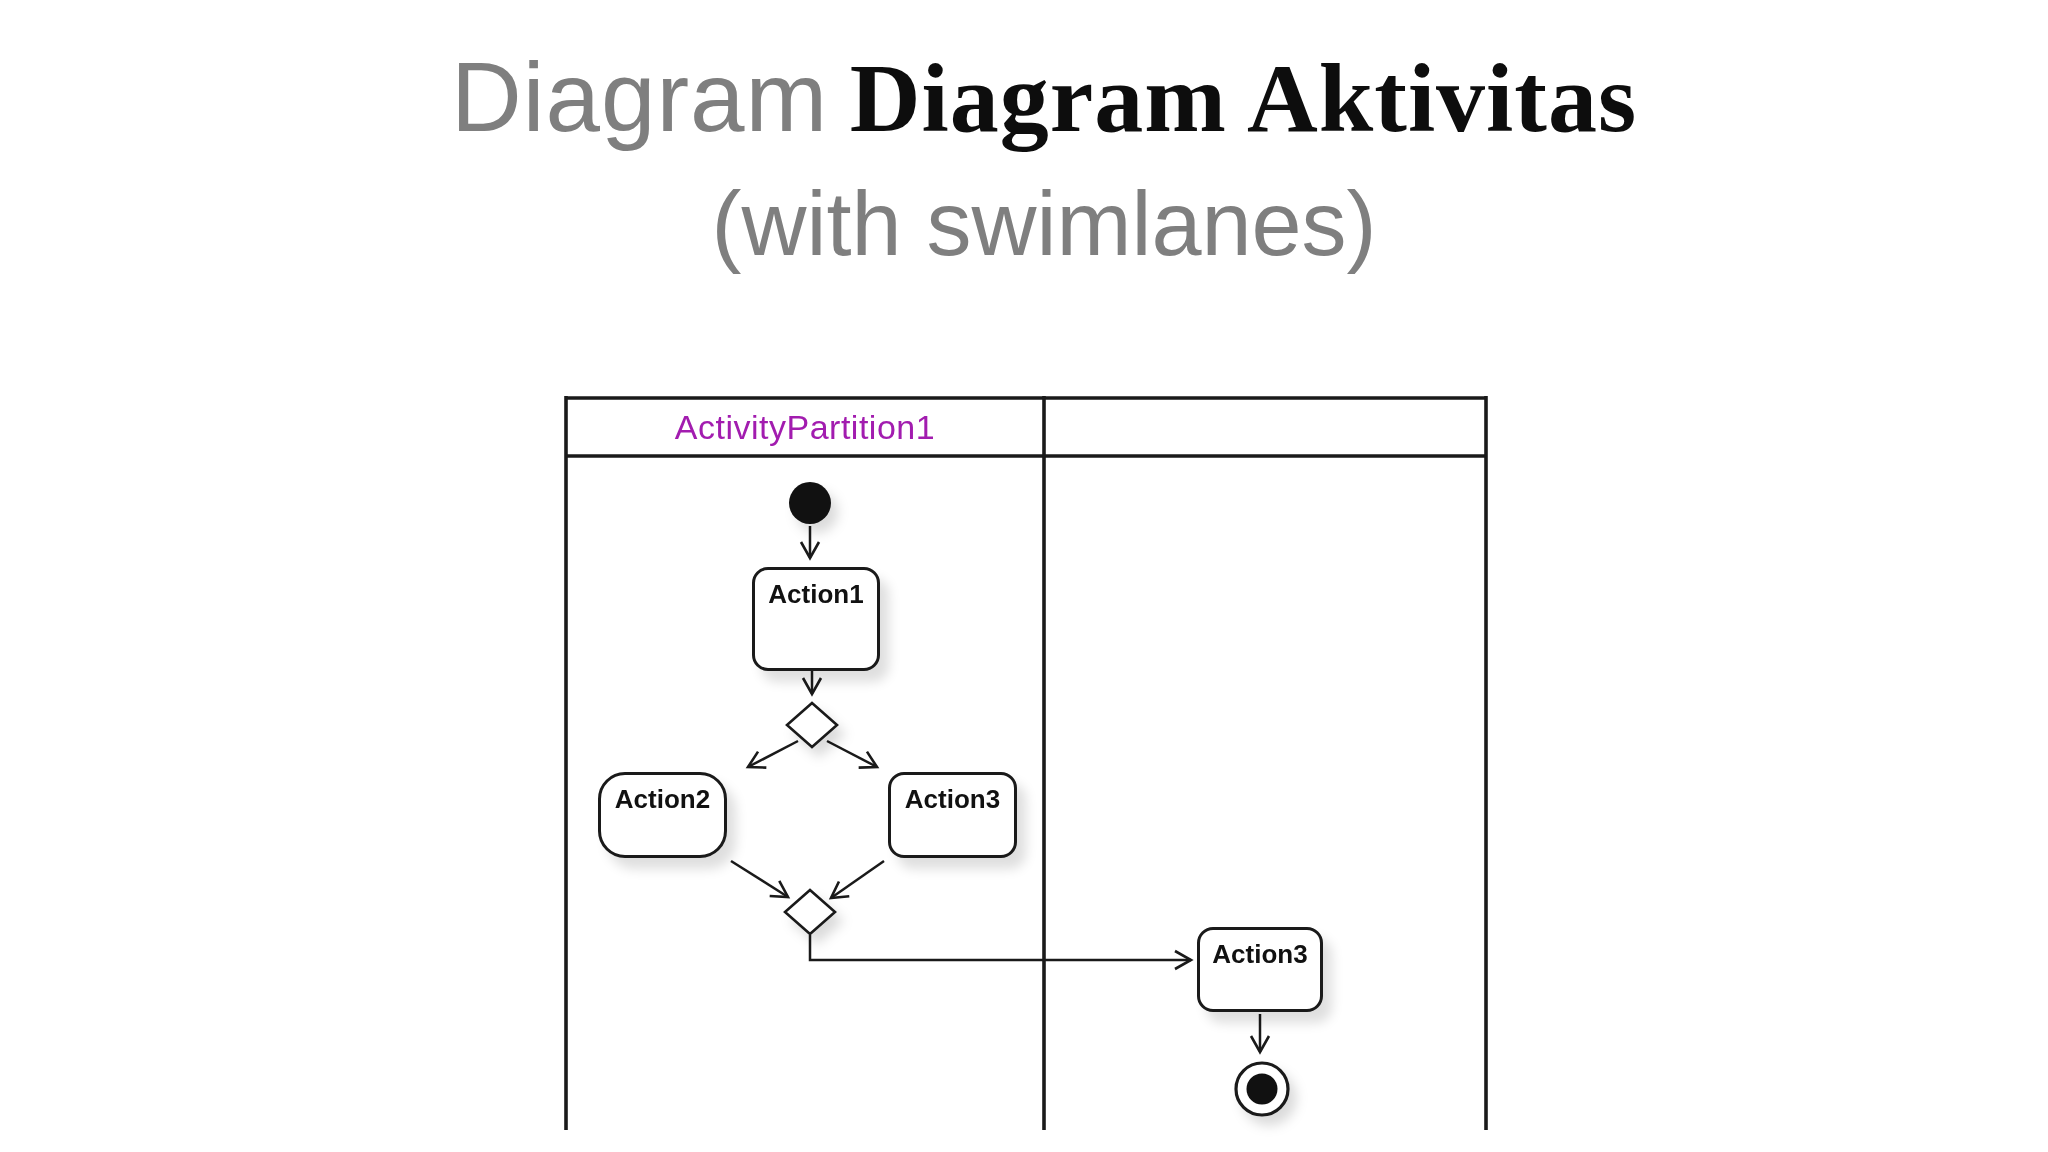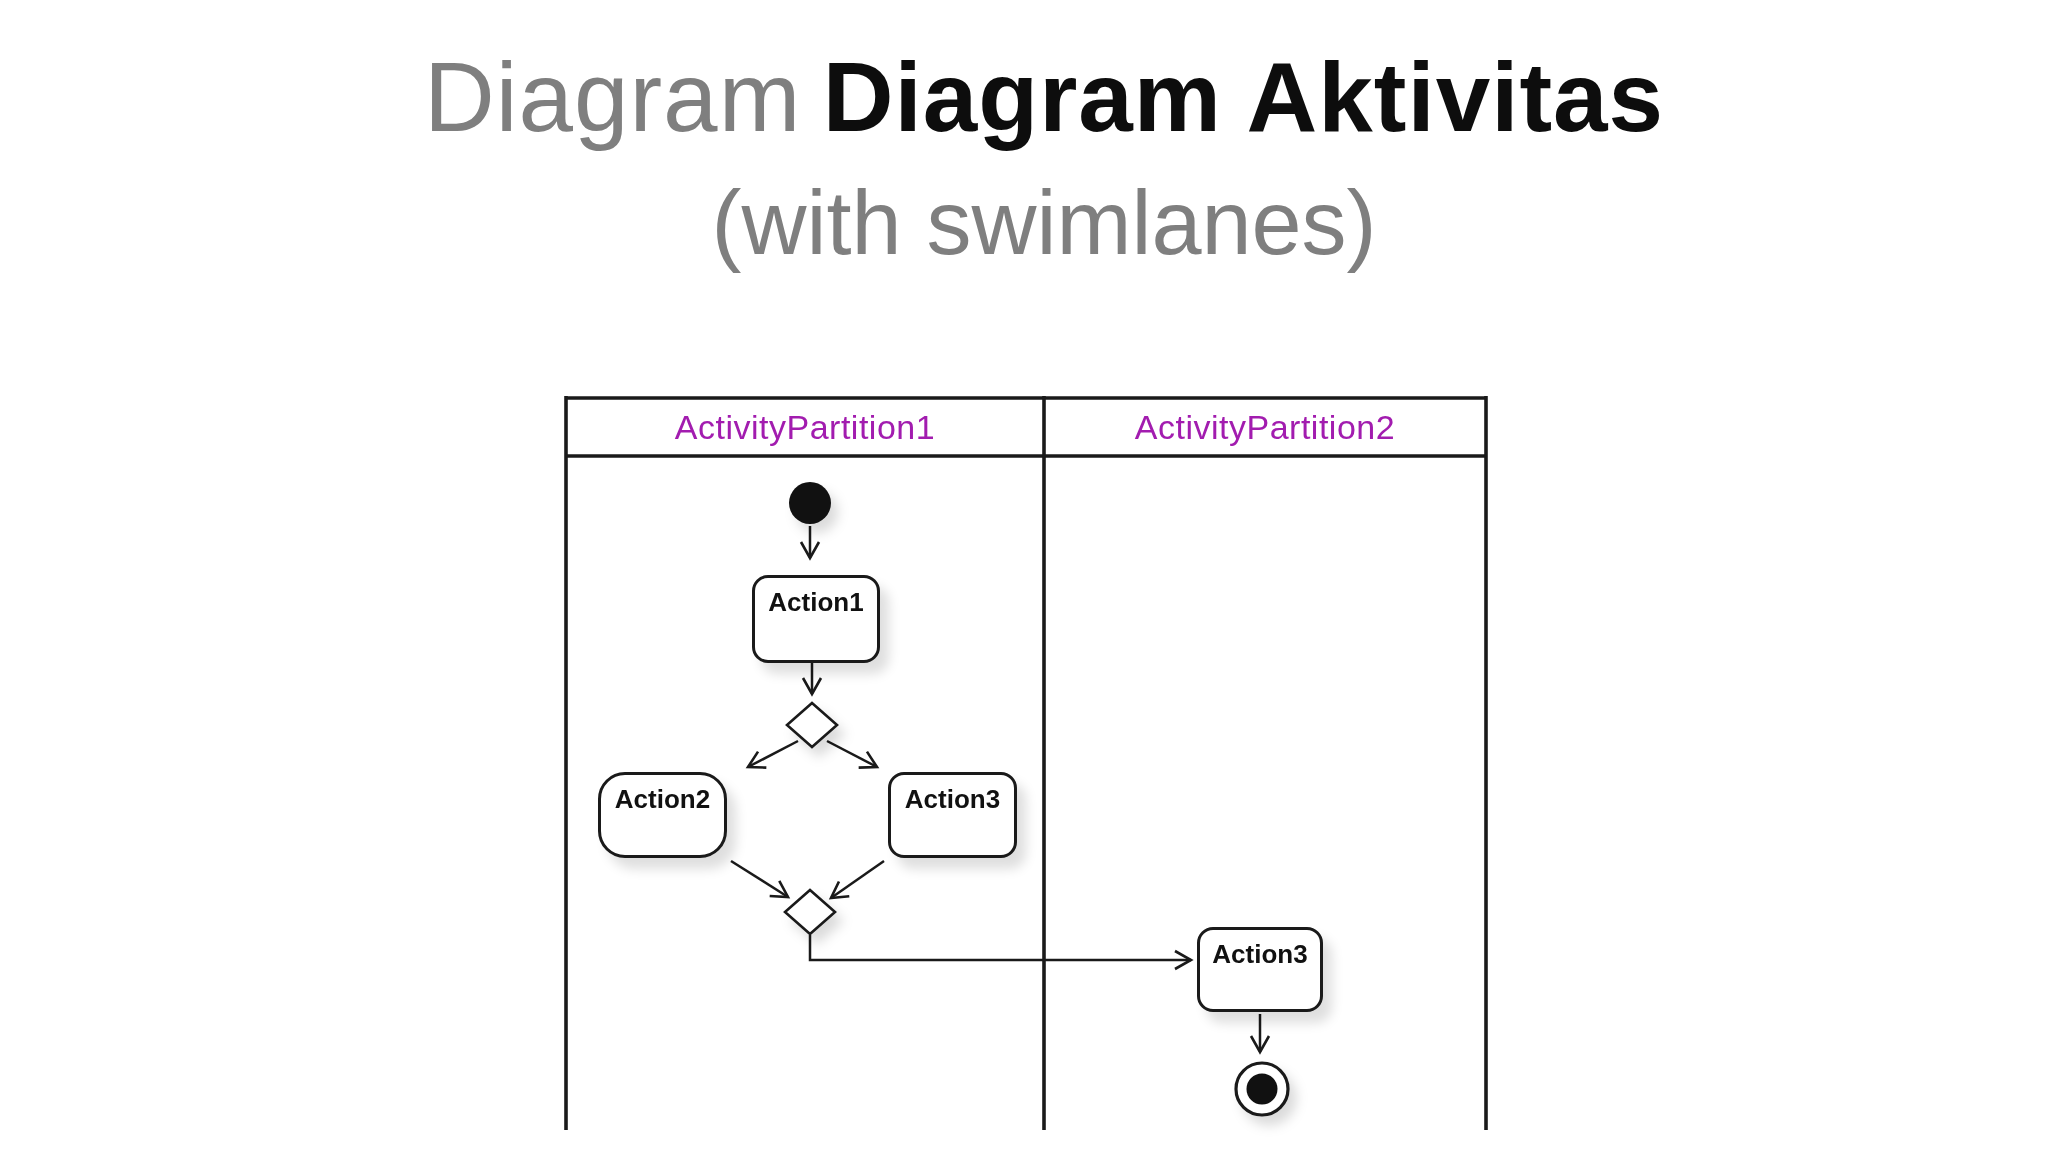--- a/index.html
+++ b/index.html
@@ -26,20 +26,21 @@
     white-space:nowrap;
   }
   .title-muted{
     color:#7f7f7f;
     font-weight:400;
     margin-right:0.22em;
   }
   .title-strong{
     color:#0d0d0d;
     font-weight:700;
+    font-family:Liberation Serif, serif;
   }
   .title-line2{
     margin-top:32px;
     font-size:90px;
     color:#7f7f7f;
     font-weight:400;
     white-space:nowrap;
   }
 
   
@@ -73,21 +74,21 @@
     background:#ffffff;
     border:3px solid #1a1a1a;
     border-radius:16px;
     box-shadow:9px 11px 12px rgba(0,0,0,0.13);
     text-align:center;
     padding-top:9px;
     font-weight:700;
     font-size:26px;
     color:#111111;
   }
-  .action1 { left:752px;  top:567px; width:128px; height:88px;margin-top:8px; }
+  .action1 { left:752px;  top:567px; width:128px; height:104px; }
   .action2 { left:598px;  top:772px; width:129px; height:86px;border-radius:27px; }
   .action3a{ left:888px;  top:772px; width:129px; height:86px; }
   .action3b{ left:1197px; top:927px; width:126px; height:85px; }
 </style>
 </head>
 <body>
 
 <header class="title-block">
   <div class="title-line1">
     <span class="title-muted">Diagram</span><span class="title-strong">Diagram Aktivitas</span>
@@ -126,19 +127,18 @@
     <circle class="shadowed" cx="810" cy="503" r="21" fill="#111111"></circle>
     <polygon class="shadowed" points="812,703 837,725 812,747 787,725" fill="#ffffff" stroke="#1a1a1a" stroke-width="2.6"></polygon>
     <polygon class="shadowed" points="810,890 835,912 810,934 785,912" fill="#ffffff" stroke="#1a1a1a" stroke-width="2.6"></polygon>
     <g class="shadowed">
       <circle cx="1262" cy="1089" r="26" fill="#ffffff" stroke="#1a1a1a" stroke-width="3.2"></circle>
       <circle cx="1262" cy="1089" r="15.5" fill="#111111"></circle>
     </g>
   </svg>
 
   <div class="lane-label lane1">ActivityPartition1</div>
-  <div class="lane-label lane2">ActivityPartition2</div>
 
   <div class="action-box action1">Action1</div>
   <div class="action-box action2">Action2</div>
   <div class="action-box action3a">Action3</div>
   <div class="action-box action3b">Action3</div>
 </div>
 
 </body></html>

